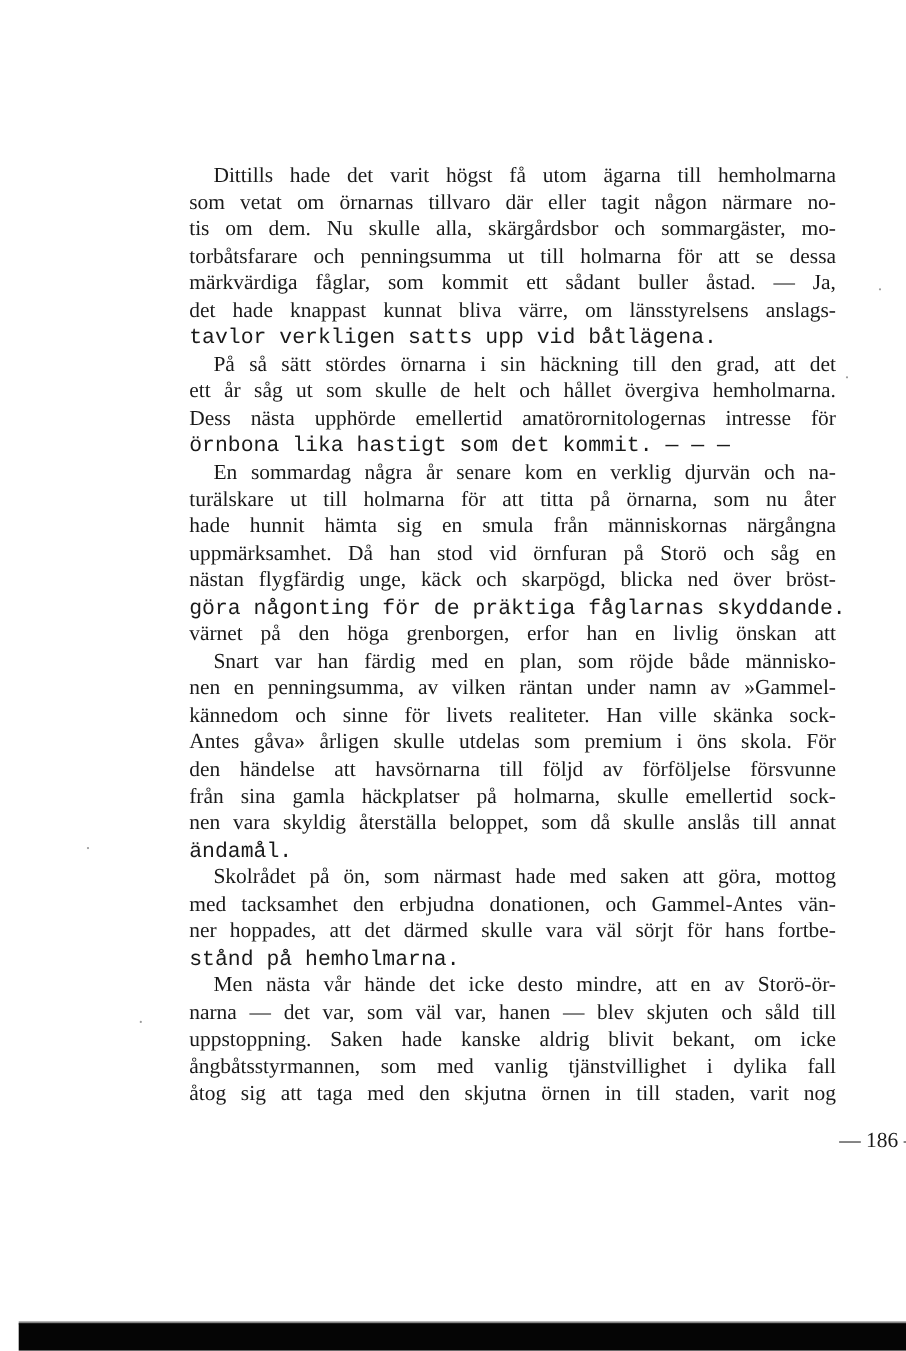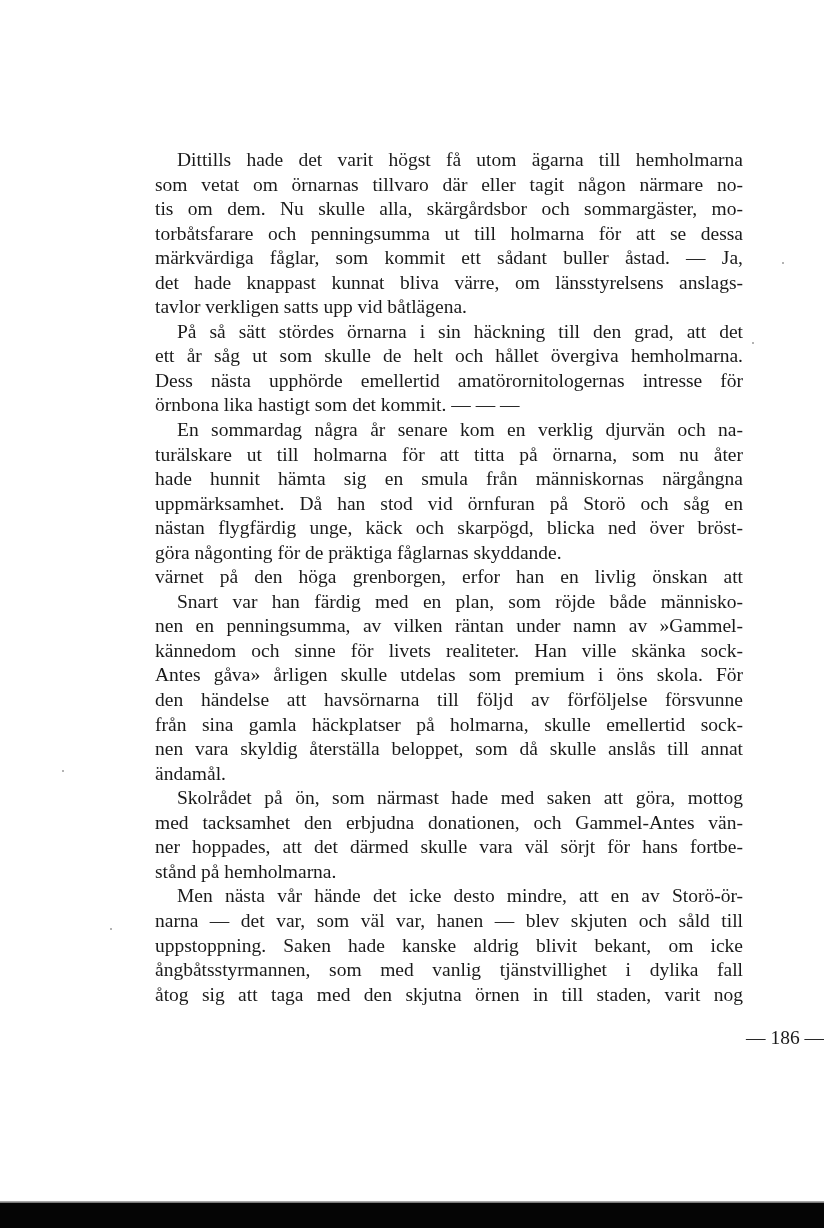--- a/index.html
+++ b/index.html
@@ -8,21 +8,21 @@
       background: #ffffff;
     }
     body {
       width: 824px;
       height: 1228px;
       position: relative;
       overflow: hidden;
     }
     .page {
       position: absolute;
-      left: 0;
+      left: 17px;
       top: 0;
       width: 696px;
       height: 1228px;
       background: #ffffff;
     }
     .text-block {
       position: absolute;
       left: 155px;
       top: 148px;
       width: 588px;
@@ -33,20 +33,21 @@
     }
     .line {
       display: block;
       white-space: nowrap;
       text-align: justify;
       text-align-last: justify;
       height: 24.55px;
     }
     .line.last {
       text-align-last: left;
+      font-family: Liberation Mono, monospace;
     }
     .line.indent {
       padding-left: 22px;
     }
     .page-number {
       position: absolute;
       left: 0;
       width: 824px;
       top: 1027px;
       text-align: right;

